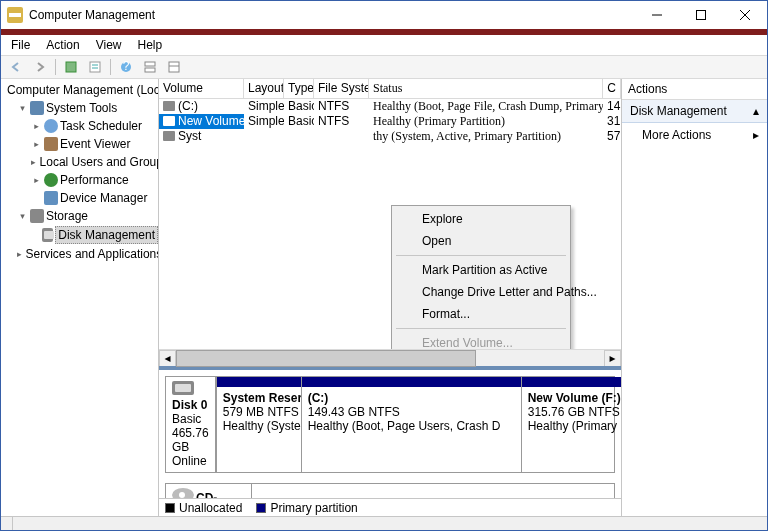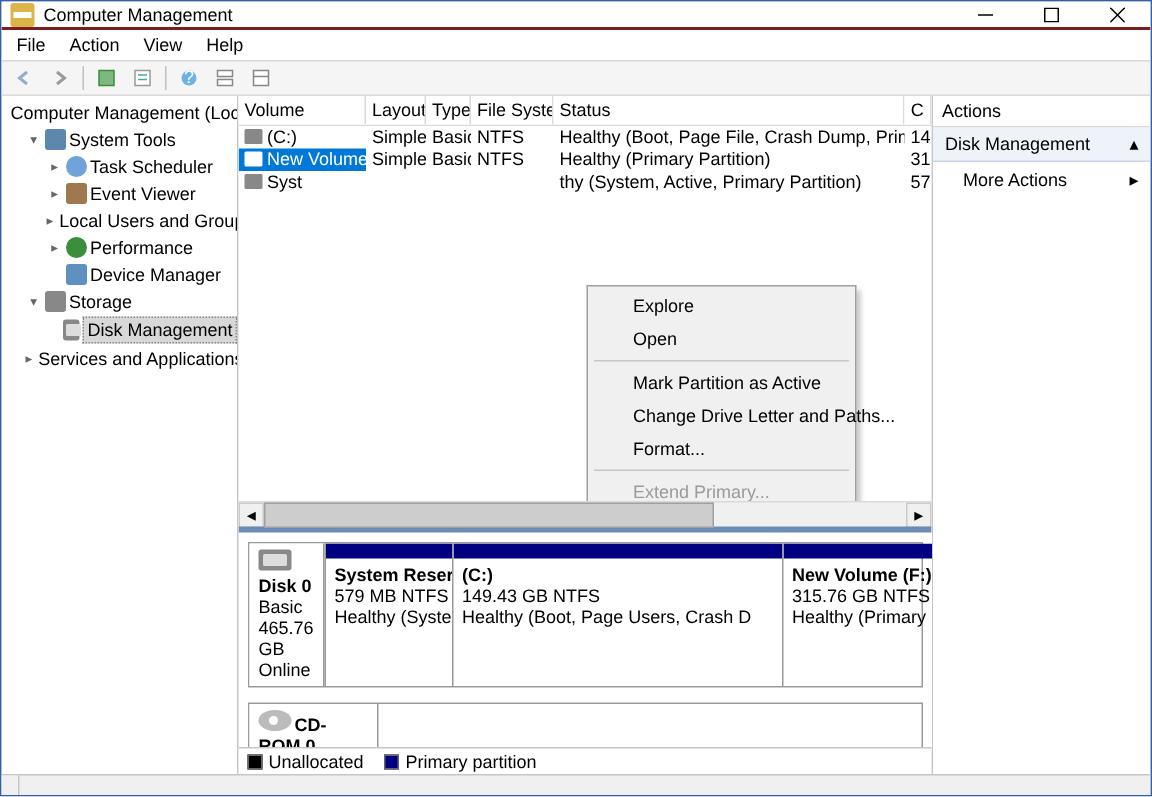--- a/index.html
+++ b/index.html
@@ -1,20 +1,20 @@
 <!DOCTYPE html>
 <html><head>
 <meta charset="utf-8">
 <style>
 * { box-sizing: border-box; margin: 0; padding: 0; font-family: "Segoe UI", Tahoma, sans-serif; font-size: 12px; }
 html, body { height: 100%; background: #fff; }
 .window { width: 768px; height: 531px; border: 1px solid #365ea8; display: flex; flex-direction: column; overflow: hidden; }
 
 
-.titlebar { height: 19px; background: #fff; display: flex; align-items: center; padding: 0 0 0 6px; border-bottom: 2px solid #7f1d1d; }
+.titlebar { height: 34px; background: #fff; display: flex; align-items: center; padding: 0 0 0 6px; border-bottom: 6px solid #7f1d1d; }
 .titlebar .appicon { width: 16px; height: 16px; background: #d9b54a; margin-right: 6px; border-radius: 2px; position: relative; }
 .titlebar .appicon::after { content:""; position:absolute; left:2px; top:6px; width:12px; height:4px; background:#fff; }
 .titlebar .title { flex: 1; color: #000; }
 .winbtns { display: flex; height: 100%; }
 .winbtn { width: 44px; display: flex; align-items: center; justify-content: center; }
 .winbtn svg { width: 10px; height: 10px; }
 
 
 .menubar { height: 20px; background: #fff; display: flex; align-items: center; padding: 0 4px; gap: 4px; }
 .menubar span { padding: 1px 6px; cursor: default; }
@@ -50,21 +50,21 @@
 .nicon.disk::after { content:""; position:absolute; left:2px; top:3px; width:10px; height:8px; background:#ddd; border-radius:1px; }
 .nicon.services { background: #7aa060; border-radius:50%; }
 .tree .sel { background: #d8d8d8; border: 1px dotted #888; padding: 0 2px; }
 
 
 .center { flex: 1; display: flex; flex-direction: column; border-right: 1px solid #c6c6c6; overflow: hidden; min-width: 0; }
 
 
 .vhdrs { height: 20px; background: #fff; border-bottom: 1px solid #dadada; display: flex; }
 .vhdr { border-right: 1px solid #dadada; padding: 2px 4px; white-space: nowrap; overflow: hidden; background: #fff; }
-.cv { width: 85px; } .cl { width: 40px; } .ct { width: 30px; } .cfs { width: 55px; } .cs { flex: 1; min-width: 0; } .cc { width: 18px; text-align: center; }
+.cv { width: 85px; } .cl { width: 40px; } .ct { width: 30px; } .cfs { width: 55px; } .cs { flex: 1; min-width: 0; font-family: Liberation Serif, serif; } .cc { width: 18px; text-align: center; }
 
 .vlist { height: 250px; overflow: hidden; position: relative; background: #fff; }
 .vrow { display: flex; height: 15px; line-height: 15px; white-space: nowrap; }
 .vrow .c { overflow: hidden; padding: 0 4px; }
 .vrow .dicon { width: 12px; height: 10px; background: #888; display:inline-block; margin-right: 3px; border-radius:1px; position:relative; top:1px; }
 .vrow.sel .c.cv { background: #0078d7; color: #fff; }
 .vrow.sel .c.cv .dicon { background:#fff; }
 
 
 .hscroll { height: 17px; background: #f0f0f0; border-top: 1px solid #dadada; display: flex; align-items: center; }
@@ -291,21 +291,21 @@
         </div>
 
         <div class="ctxmenu">
           <div class="ctxitem">Explore</div>
           <div class="ctxitem">Open</div>
           <div class="ctxsep"></div>
           <div class="ctxitem">Mark Partition as Active</div>
           <div class="ctxitem">Change Drive Letter and Paths...</div>
           <div class="ctxitem">Format...</div>
           <div class="ctxsep"></div>
-          <div class="ctxitem disabled">Extend Primary...</div>
+          <div class="ctxitem disabled">Extend Volume...</div>
 
         </div>
       </div>
 
       <div class="hscroll">
         <div class="sbtn">◂</div>
         <div class="track">
             <div class="thumb"></div>
           </div>
         <div class="sbtn">▸</div>

